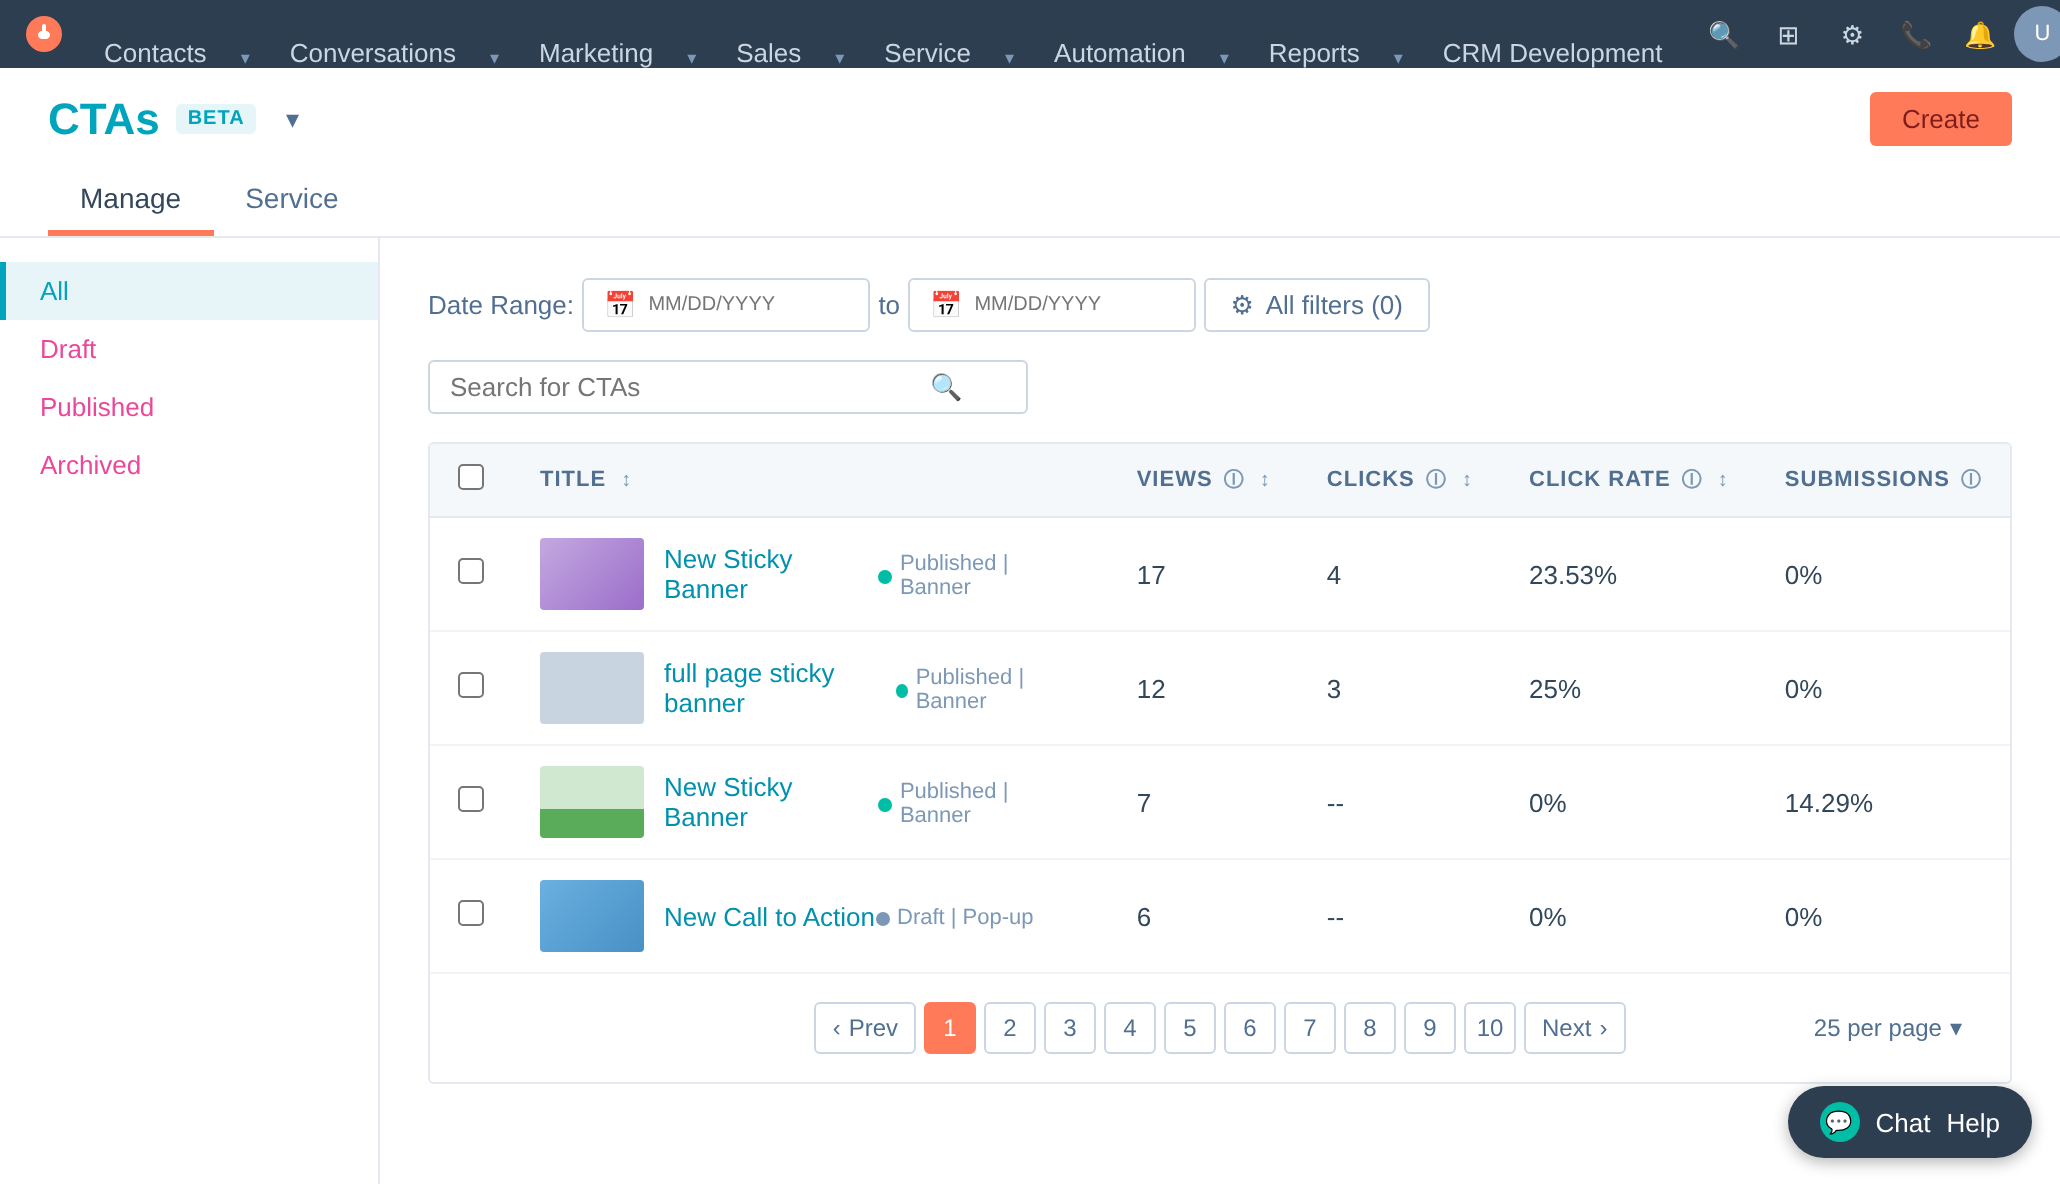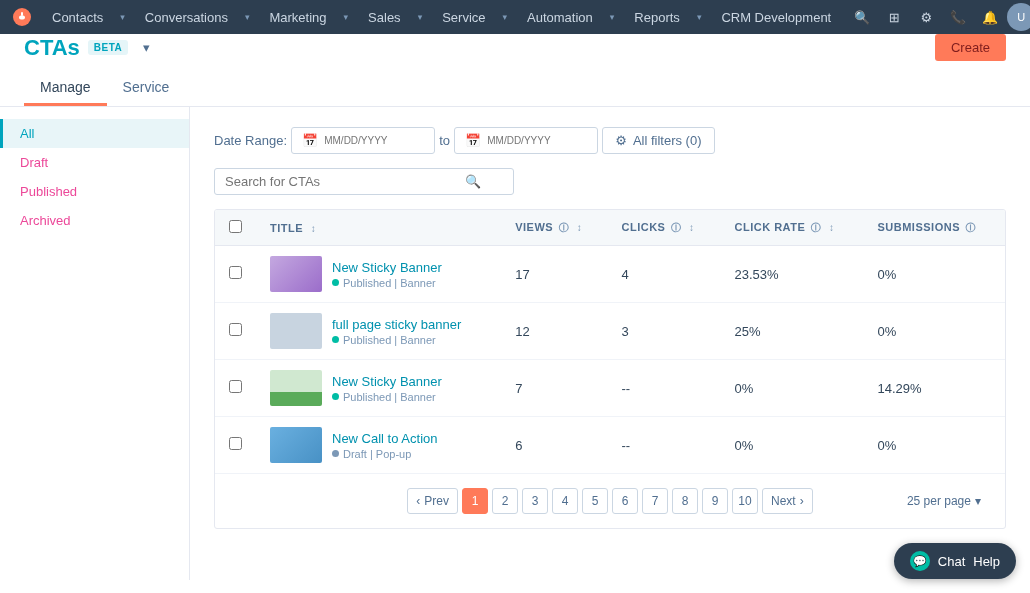--- a/index.html
+++ b/index.html
@@ -17,21 +17,21 @@
     .top-nav .logo {
       width: 24px; height: 24px; margin-right: 8px;
       display: flex; align-items: center; justify-content: center;
     }
     .top-nav .logo svg { width: 20px; height: 20px; }
     .nav-item {
       color: #cbd6e2;
       font-size: 13px;
       padding: 0 8px;
       height: 34px;
-      display: flex; align-items: center; gap: 17px;
+      display: flex; align-items: flex-end; gap: 17px;
       cursor: pointer;
       white-space: nowrap;
     }
     .nav-item .chevron { font-size: 9px; color: #7c98b6; }
     .nav-spacer { flex: 1; }
     .nav-icons { display: flex; align-items: center; gap: 2px; }
     .nav-icon-btn {
       width: 30px; height: 30px;
       display: flex; align-items: center; justify-content: center;
       color: #cbd6e2; cursor: pointer; border-radius: 3px;
@@ -40,21 +40,21 @@
       width: 28px; height: 28px; border-radius: 50%;
       background: #7c98b6; display: flex; align-items: center; justify-content: center;
       color: #fff; font-size: 11px; cursor: pointer;
     }
 
     
     .page-container { background: #fff; min-height: calc(100vh - 34px); }
 
     
     .page-header {
-      padding: 0 24px 0 24px;
+      padding: 12px 24px 0 24px;
       border-bottom: 1px solid #e5e8f0;
       background: #fff;
     }
     .page-header-top {
       display: flex; align-items: center; justify-content: space-between;
       margin-bottom: 10px;
     }
     .page-title-area { display: flex; align-items: center; gap: 8px; }
     .page-title {
       font-size: 22px; font-weight: 600; color: #00a4bd;
@@ -143,21 +143,21 @@
     td { padding: 10px 14px; border-bottom: 1px solid #f0f3f8; vertical-align: middle; }
     .checkbox-col { width: 36px; }
     input[type="checkbox"] { cursor: pointer; }
 
     
     .cta-thumbnail {
       width: 52px; height: 36px; background: #e5e8f0; border-radius: 2px;
       display: inline-block; margin-right: 10px; vertical-align: middle;
       overflow: hidden; flex-shrink: 0;
     }
-    .cta-info { display: inline-flex; flex-direction: column; vertical-align: middle; }
+    .cta-info { display: inline-flex; flex-direction: row; vertical-align: middle; }
     .cta-name { color: #0091ae; font-size: 13px; cursor: pointer; }
     .cta-meta { display: flex; align-items: center; gap: 4px; margin-top: 2px; }
     .status-dot { width: 7px; height: 7px; border-radius: 50%; display: inline-block; }
     .status-dot.published { background: #00bda5; }
     .status-dot.draft { background: #7c98b6; }
     .cta-status-text { font-size: 11px; color: #7c98b6; }
 
     .cta-cell { display: flex; align-items: center; }
 
     

